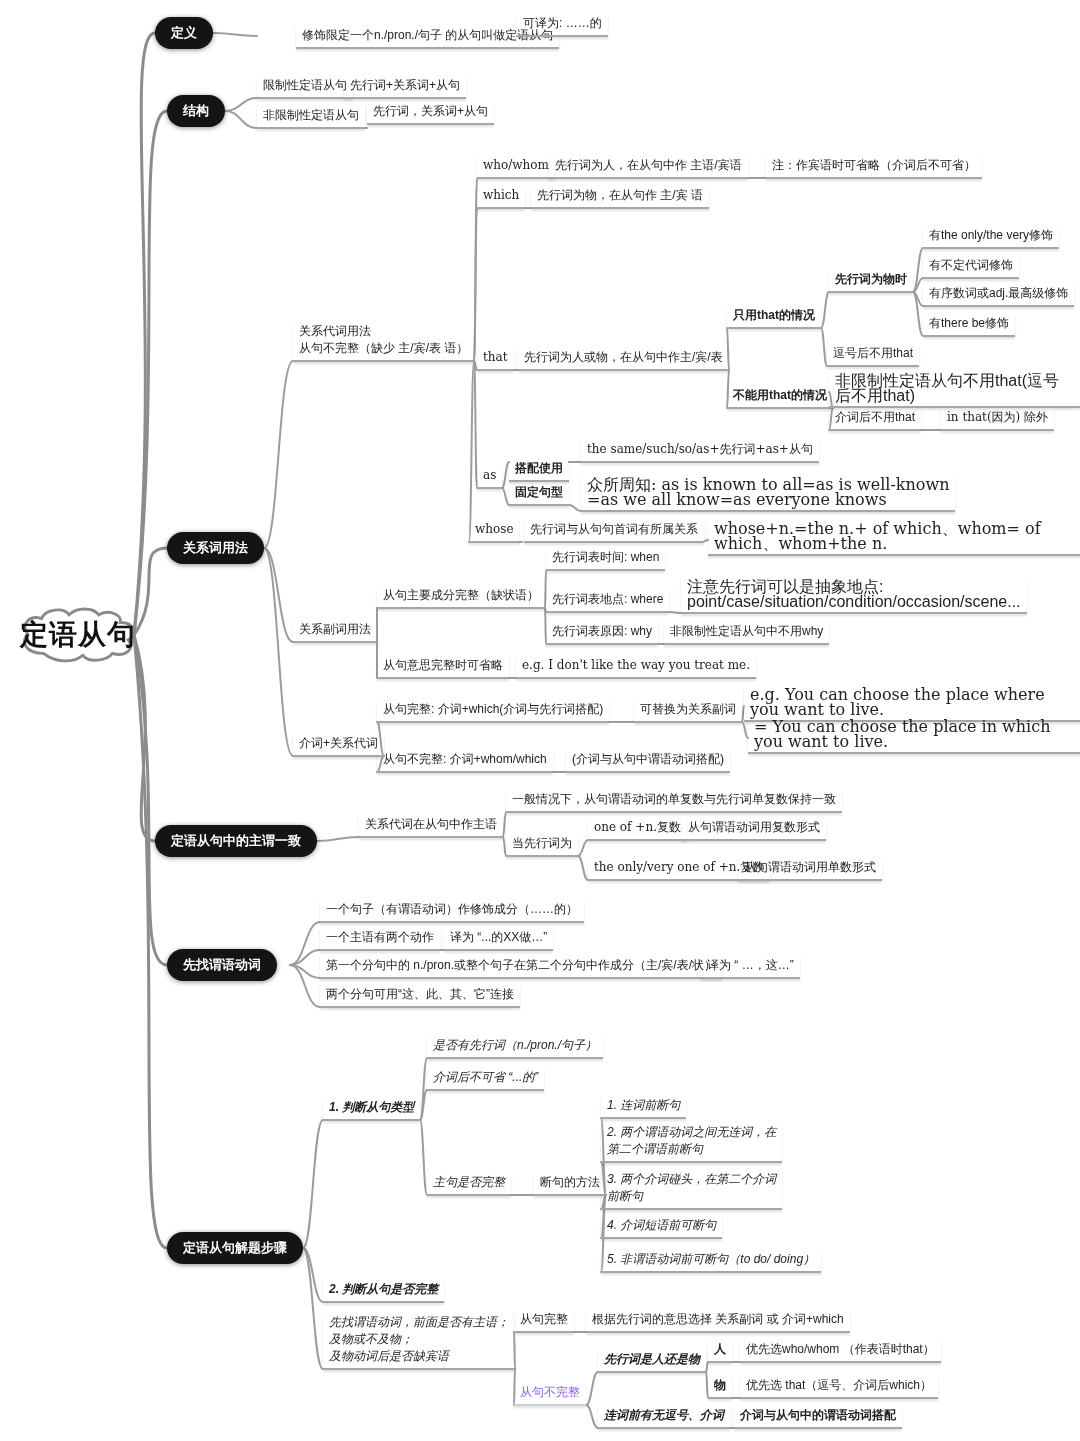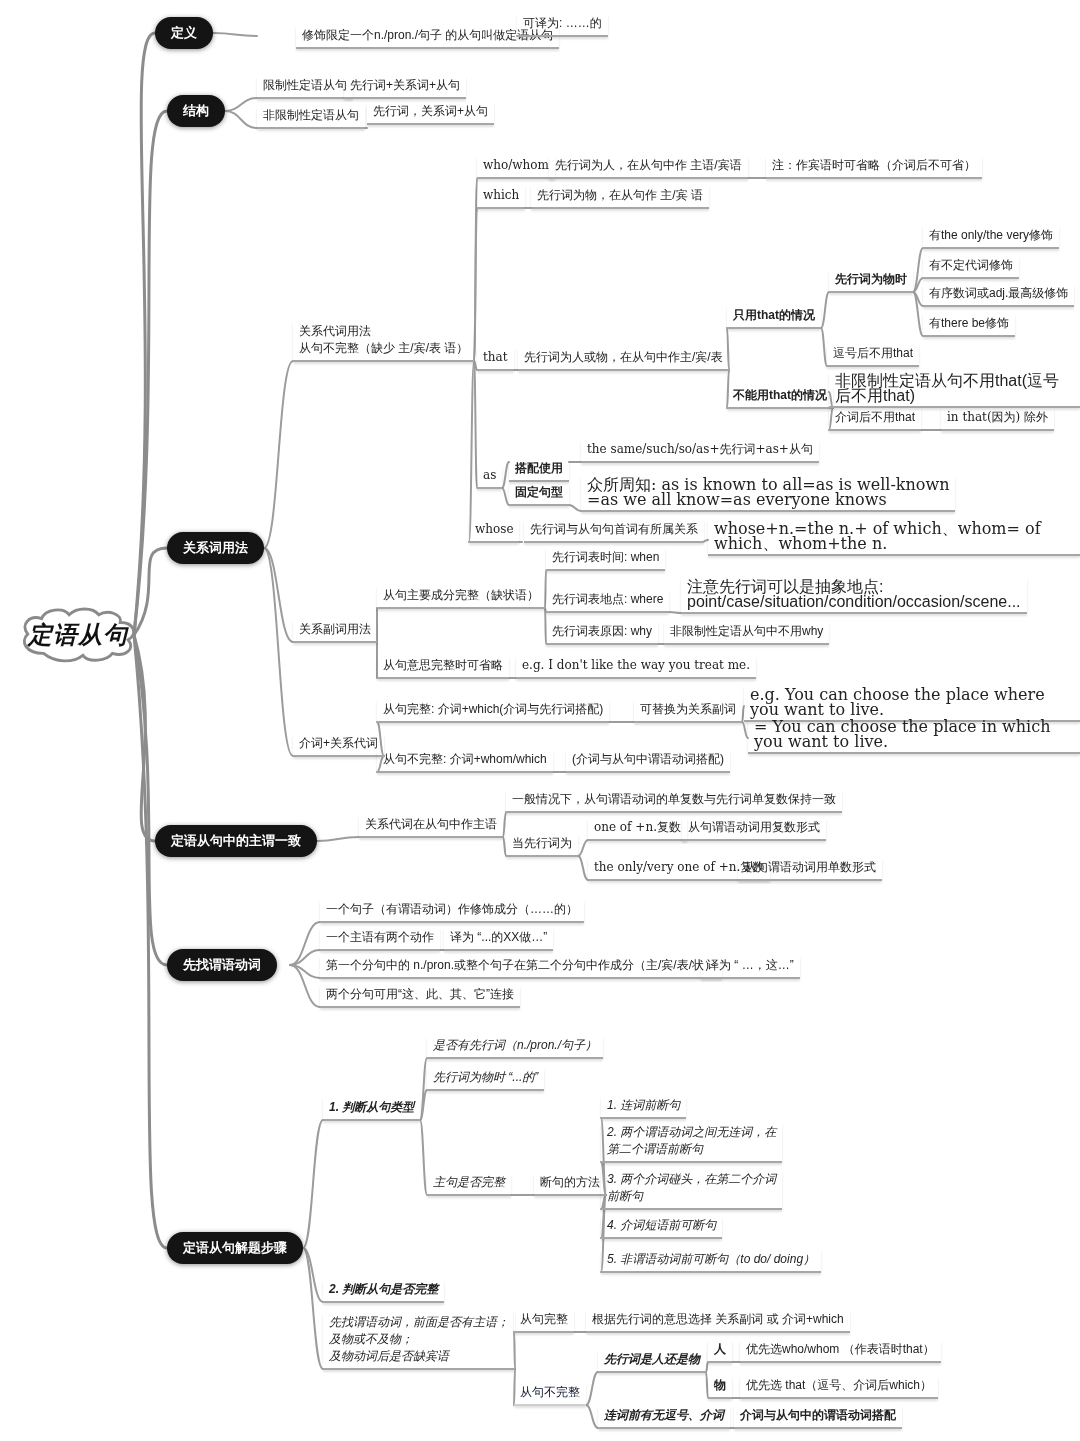--- a/index.html
+++ b/index.html
@@ -20,27 +20,27 @@
     background:var(--topic-bg,#141414);color:var(--topic-text,#fff);
     font-weight:bold;font-size:13px;line-height:18px;
     padding:7px 16px;border-radius:18px;white-space:nowrap;
     box-shadow:0 1px 5px rgba(0,0,0,.45);
   }
   .root{width:128px;height:56px;}
   .cloud-shape{position:absolute;left:0;top:0;width:100%;height:100%;}
   .root-label{
     position:absolute;left:0;top:0;right:0;bottom:0;
     display:flex;align-items:center;justify-content:center;
-    font-weight:bold;font-size:24px;color:#111;letter-spacing:1px;font-style:italic;
+    font-weight:bold;font-size:28px;color:#111;letter-spacing:1px;
   }
   .bold{font-weight:700;}
   .italic{font-style:italic;}
   .serif{font-family:"DejaVu Serif","Liberation Serif",serif;}
   .small{font-size:16px;line-height:15px;}
-  .grey{color:#0f172a;border-bottom-color:#cfcfcf;}
+  .grey{color:#8b5cf6;border-bottom-color:#cfcfcf;}
 </style>
 </head>
 <body>
 
 <div id="canvas">
   <svg id="edges" width="1080" height="1441" viewBox="0 0 1080 1441">
       <path d="M 134 635 C 164 334, 121 33, 155 33" class="edge root-edge"></path>
       <path d="M 134 635 C 164 373, 133 111, 167 111" class="edge root-edge"></path>
       <path d="M 134 635 C 164 591.5, 133 548, 167 548" class="edge root-edge"></path>
       <path d="M 134 635 C 164 738, 121 841, 155 841" class="edge root-edge"></path>
@@ -204,21 +204,21 @@
       <div class="node topic" style="left: 167px; top: 949px;">先找谓语动词</div>
       <div class="node text" style="left: 320px; top: 900px;">一个句子（有谓语动词）作修饰成分（……的）</div>
       <div class="node text" style="left: 320px; top: 928px;">一个主语有两个动作</div>
       <div class="node text" style="left: 444px; top: 928px;">译为 “...的XX做…”</div>
       <div class="node text" style="left: 320px; top: 956px;">第一个分句中的 n./pron.或整个句子在第二个分句中作成分（主/宾/表/状）</div>
       <div class="node text" style="left: 701px; top: 956px;">译为 “ …，这…”</div>
       <div class="node text" style="left: 320px; top: 985px;">两个分句可用“这、此、其、它”连接</div>
       <div class="node topic" style="left: 167px; top: 1232px;">定语从句解题步骤</div>
       <div class="node text bold italic" style="left: 323px; top: 1098px;">1. 判断从句类型</div>
       <div class="node text italic" style="left: 427px; top: 1036px;">是否有先行词（n./pron./句子）</div>
-      <div class="node text italic" style="left: 427px; top: 1068px;">先行词为物时 “...的”</div>
+      <div class="node text italic" style="left: 427px; top: 1068px;">介词后不可省 “...的”</div>
       <div class="node text italic" style="left: 427px; top: 1173px;">主句是否完整</div>
       <div class="node text" style="left: 534px; top: 1173px;">断句的方法</div>
       <div class="node text italic" style="left: 601px; top: 1096px;">1. 连词前断句</div>
       <div class="node text italic" style="left: 601px; top: 1123px;">2. 两个谓语动词之间无连词，在
 第二个谓语前断句</div>
       <div class="node text italic" style="left: 601px; top: 1170px;">3. 两个介词碰头，在第二个介词
 前断句</div>
       <div class="node text italic" style="left: 601px; top: 1216px;">4. 介词短语前可断句</div>
       <div class="node text italic" style="left: 601px; top: 1250px;">5. 非谓语动词前可断句（to do/ doing）</div>
       <div class="node text bold italic" style="left: 323px; top: 1280px;">2. 判断从句是否完整</div>

